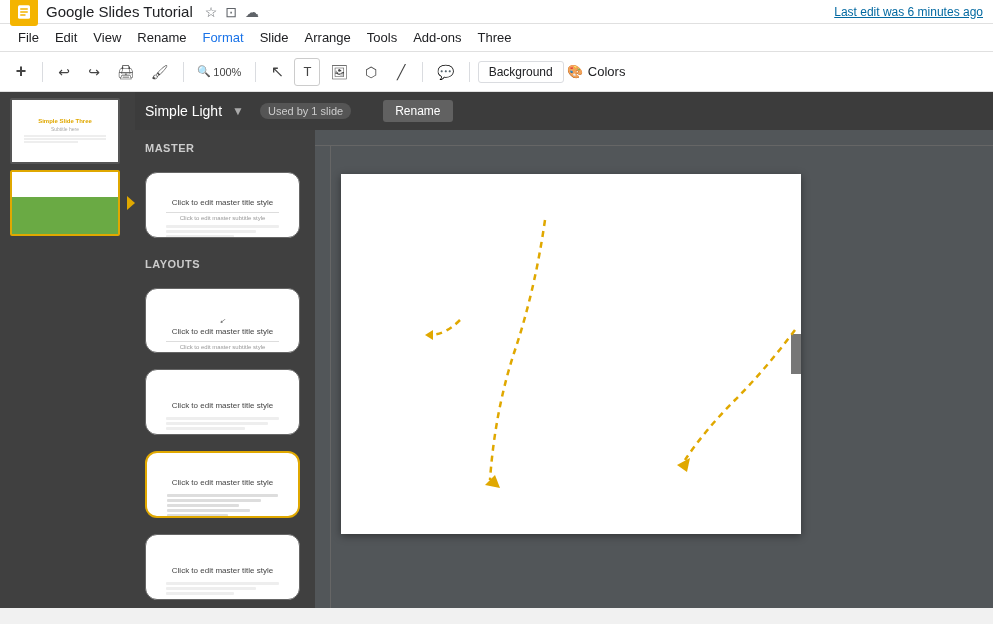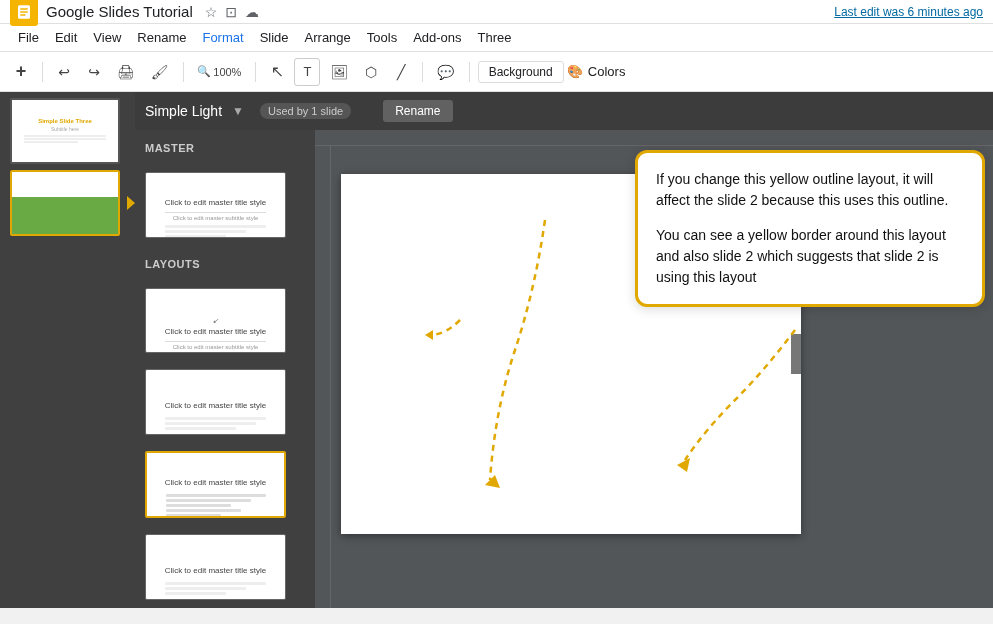--- a/index.html
+++ b/index.html
@@ -172,24 +172,24 @@
     }
     .theme-section-label {
       color: #ccc;
       font-size: 11px;
       font-weight: bold;
       letter-spacing: 0.5px;
       margin-top: 4px;
       margin-bottom: 2px;
     }
     .theme-thumb {
-      width: 141px;
+      width: 155px;
       background: #fff;
       border: 1px solid #666;
-      border-radius: 2px;
+      border-radius: 12px;
       cursor: pointer;
       overflow: hidden;
       position: relative;
     }
     .theme-thumb.highlighted {
       border: 2px solid #e0a800;
     }
     .theme-thumb-inner {
       height: 90px;
       display: flex;
@@ -433,24 +433,20 @@
 
         <div style="position:absolute;top:0;left:0;right:0;height:16px;background:#525659;border-bottom:1px solid #666;"></div>
 
         <div style="position:absolute;top:16px;left:0;bottom:0;width:16px;background:#525659;border-right:1px solid #666;"></div>
 
         <div id="slide-canvas" style="position:absolute;top:26px;left:26px;width:460px;height:360px;background:#fff;box-shadow:0 2px 8px rgba(0,0,0,0.4);overflow:hidden;">
 
           <div style="position:absolute;right:0;top:50%;transform:translateY(-50%);width:10px;height:40px;background:#777;"></div>
         </div>
 
-        <div id="callout" style="position:absolute;top:20px;right:8px;width:350px;background:#fff;border:3px solid #e0a800;border-radius:12px;padding:16px 18px;font-size:14px;line-height:1.5;color:#111;z-index:100;box-shadow:0 2px 12px rgba(0,0,0,0.15);">
-          <p style="margin-bottom:14px;">If you change this yellow outline layout, it will affect the slide 2 because this uses this outline.</p>
-          <p>You can see a yellow border around this layout and also slide 2 which suggests that slide 2 is using this layout</p>
-        </div>
 
         <svg style="position:absolute;top:0;left:0;width:100%;height:100%;pointer-events:none;overflow:visible;">
 
           <path d="M 230 90 Q 220 160 200 220 Q 180 280 175 350" stroke="#e0a800" stroke-width="2.5" fill="none" stroke-dasharray="6,5"></path>
           <polygon points="170,355 180,345 185,358" fill="#e0a800"></polygon>
 
           <path d="M 480 200 Q 450 240 420 270 Q 390 300 370 330" stroke="#e0a800" stroke-width="2.5" fill="none" stroke-dasharray="6,5"></path>
           <polygon points="362,335 375,328 372,342" fill="#e0a800"></polygon>
 
           <path d="M 145 190 Q 130 205 115 205" stroke="#e0a800" stroke-width="2.5" fill="none" stroke-dasharray="6,5"></path>

